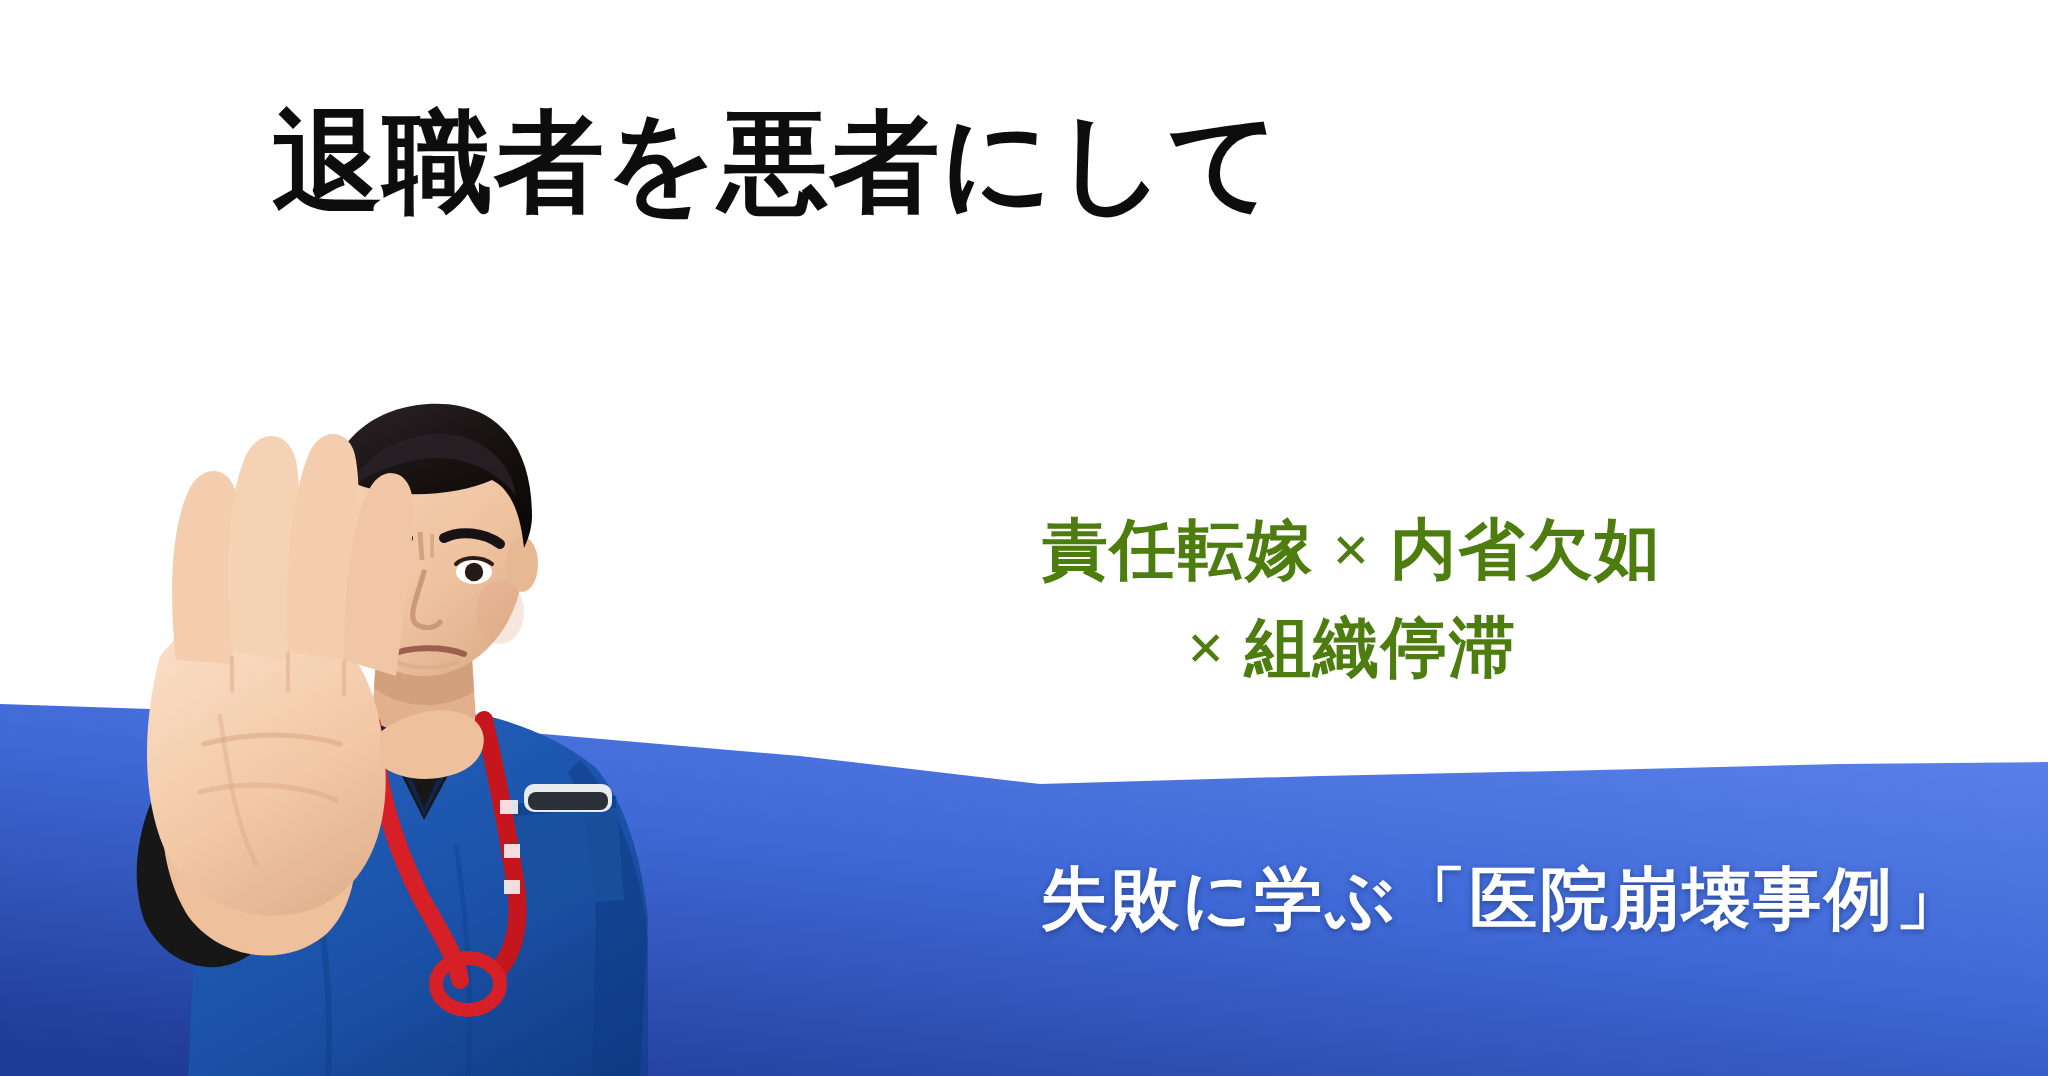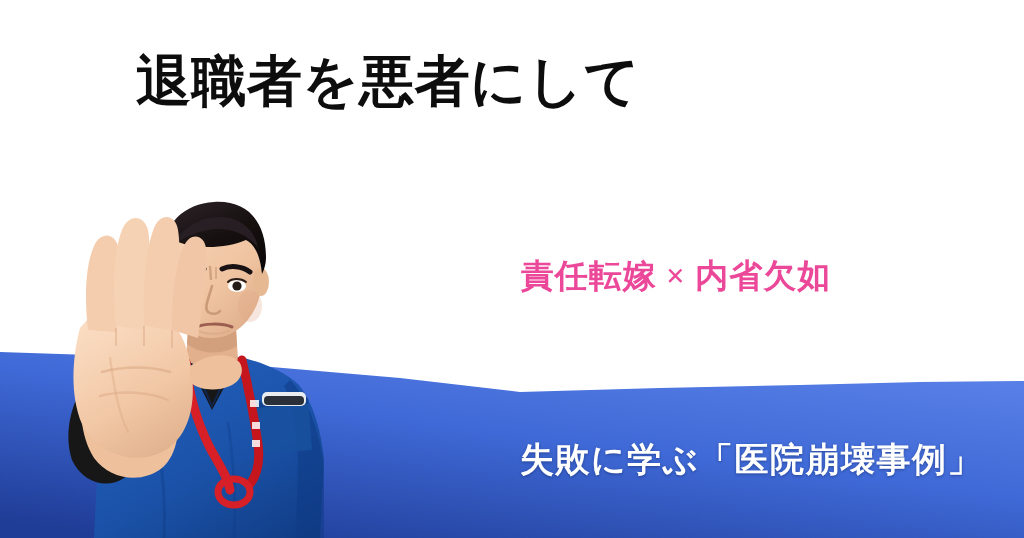--- a/index.html
+++ b/index.html
@@ -65,34 +65,34 @@
   .subtitle {
     position: absolute;
     left: 396px;
     top: 252px;
     width: 560px;
     z-index: 4;
     text-align: center;
     pointer-events: none;
   }
   .subtitle-line {
-    color: #ec4899;
+    color: #4d7c0f;
     font-size: 33px;
     line-height: 1.48;
     font-weight: 700;
     letter-spacing: 1px;
     white-space: nowrap;
     font-family: "Liberation Serif", "DejaVu Serif", serif;
   }
 
   
   .tagline {
     position: absolute;
     left: 520px;
-    top: 437px;
+    top: 427px;
     z-index: 5;
     pointer-events: none;
   }
   .tagline-text {
     color: #ffffff;
     font-size: 34px;
     font-weight: 700;
     letter-spacing: 1.5px;
     white-space: nowrap;
     font-family: "Liberation Serif", "DejaVu Serif", serif;
@@ -249,19 +249,20 @@
       </g>
     </svg>
   </div>
 
   <div class="headline">
     <div class="headline-line l1">退職者を悪者にして</div>
   </div>
 
   <div class="subtitle">
     <div class="subtitle-line">責任転嫁 × 内省欠如</div>
+    <div class="subtitle-line">× 組織停滞</div>
   </div>
 
   <div class="tagline">
     <div class="tagline-text">失敗に学ぶ「医院崩壊事例」</div>
   </div>
 
 </div>
 
 </body></html>

